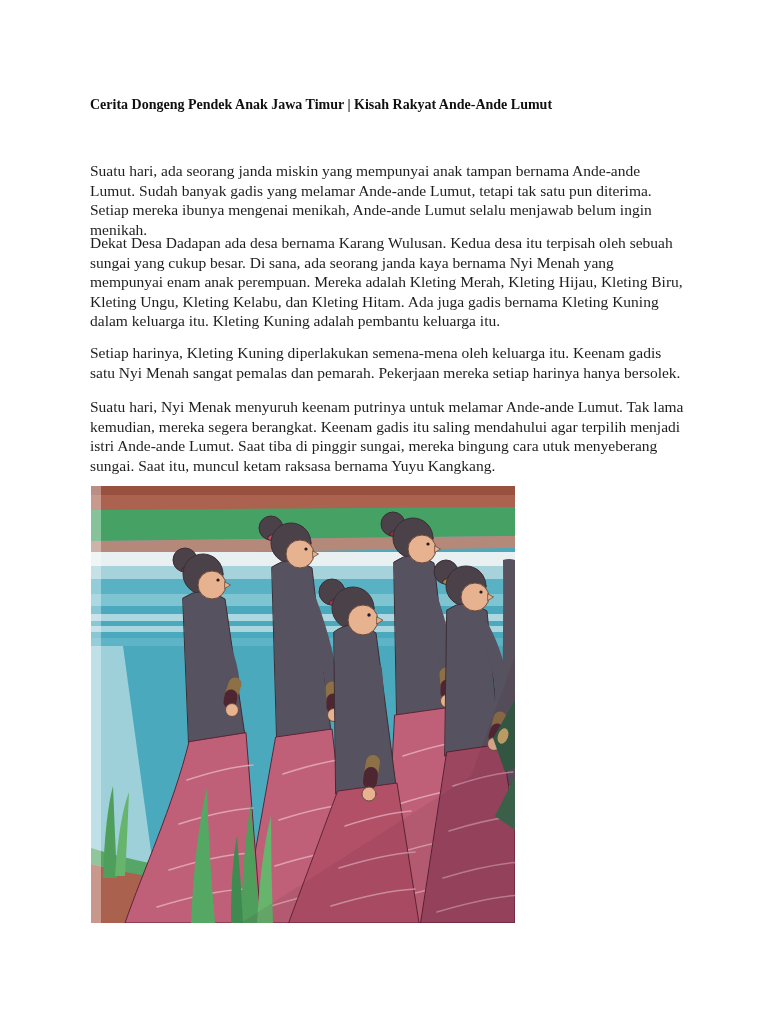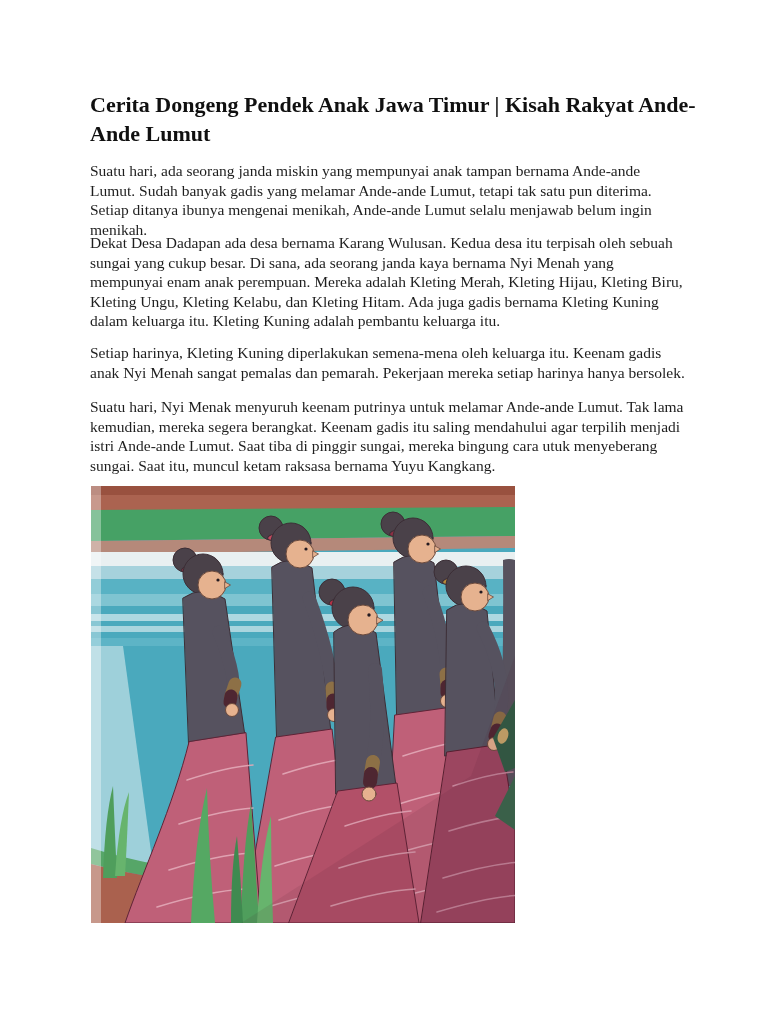--- a/index.html
+++ b/index.html
@@ -5,21 +5,21 @@
   html, body {
     margin: 0; padding: 0;
     width: 768px; height: 1024px;
     background: #ffffff;
     font-family: "Liberation Serif", serif;
     overflow: hidden;
   }
   .sheet { position: relative; width: 768px; height: 1024px; background: #ffffff; }
   .title {
     position: absolute; left: 90px; top: 90px; width: 618px;
-    font-size: 22px; line-height: 29px; font-weight: bold; color: #101010;
+    font-size: 14px; line-height: 29px; font-weight: bold; color: #101010;
     margin: 0;
   }
   .para {
     position: absolute; left: 90px; width: 599px;
     font-size: 15.5px; line-height: 19.6px; color: #1e1e1e;
     margin: 0;
   }
   .p1 { top: 161px; }
   .p2 { top: 233px; font-family: Liberation Serif, serif; }
   .p3 { top: 343px; }
@@ -30,23 +30,23 @@
   }
   .illu svg { display: block; width: 424px; height: 437px; }
 </style>
 </head>
 <body>
 
 <div class="sheet">
 
   <h1 class="title">Cerita Dongeng Pendek Anak Jawa Timur | Kisah Rakyat Ande-Ande Lumut</h1>
 
-  <p class="para p1">Suatu hari, ada seorang janda miskin yang mempunyai anak tampan bernama Ande-ande Lumut. Sudah banyak gadis yang melamar Ande-ande Lumut, tetapi tak satu pun diterima. Setiap ditanya ibunya mengenai menikah, Ande-ande Lumut selalu menjawab belum ingin menikah.</p>
+  <p class="para p1">Suatu hari, ada seorang janda miskin yang mempunyai anak tampan bernama Ande-ande Lumut. Sudah banyak gadis yang melamar Ande-ande Lumut, tetapi tak satu pun diterima. Setiap mereka ibunya mengenai menikah, Ande-ande Lumut selalu menjawab belum ingin menikah.</p>
   <p class="para p2">Dekat Desa Dadapan ada desa bernama Karang Wulusan. Kedua desa itu terpisah oleh sebuah sungai yang cukup besar. Di sana, ada seorang janda kaya bernama Nyi Menah yang mempunyai enam anak perempuan. Mereka adalah Kleting Merah, Kleting Hijau, Kleting Biru, Kleting Ungu, Kleting Kelabu, dan Kleting Hitam. Ada juga gadis bernama Kleting Kuning dalam keluarga itu. Kleting Kuning adalah pembantu keluarga itu.</p>
-  <p class="para p3">Setiap harinya, Kleting Kuning diperlakukan semena-mena oleh keluarga itu. Keenam gadis anak Nyi Menah sangat pemalas dan pemarah. Pekerjaan mereka setiap harinya hanya bersolek.</p>
+  <p class="para p3">Setiap harinya, Kleting Kuning diperlakukan semena-mena oleh keluarga itu. Keenam gadis satu Nyi Menah sangat pemalas dan pemarah. Pekerjaan mereka setiap harinya hanya bersolek.</p>
   <p class="para p4">Suatu hari, Nyi Menak menyuruh keenam putrinya untuk melamar Ande-ande Lumut. Tak lama kemudian, mereka segera berangkat. Keenam gadis itu saling mendahului agar terpilih menjadi istri Ande-ande Lumut. Saat tiba di pinggir sungai, mereka bingung cara utuk menyeberang sungai. Saat itu, muncul ketam raksasa bernama Yuyu Kangkang.</p>
 
   <div class="illu">
     <svg viewBox="0 0 424 437" role="img" stroke-linejoin="round" stroke-linecap="round" aria-label="Lima gadis berambut sanggul, berbaju gelap dan berkain merah muda bercorak, berjalan beriringan di tepi sungai">
 
       <g>
         <rect x="0" y="0" width="424" height="437" fill="#4aa9bd"></rect>
         <rect x="0" y="0" width="424" height="14" fill="#99513f"></rect>
         <rect x="0" y="9" width="424" height="17" fill="#ab6350"></rect>
         <path d="M0,24 L424,21 L424,50 L0,55 Z" fill="#46a165"></path>

